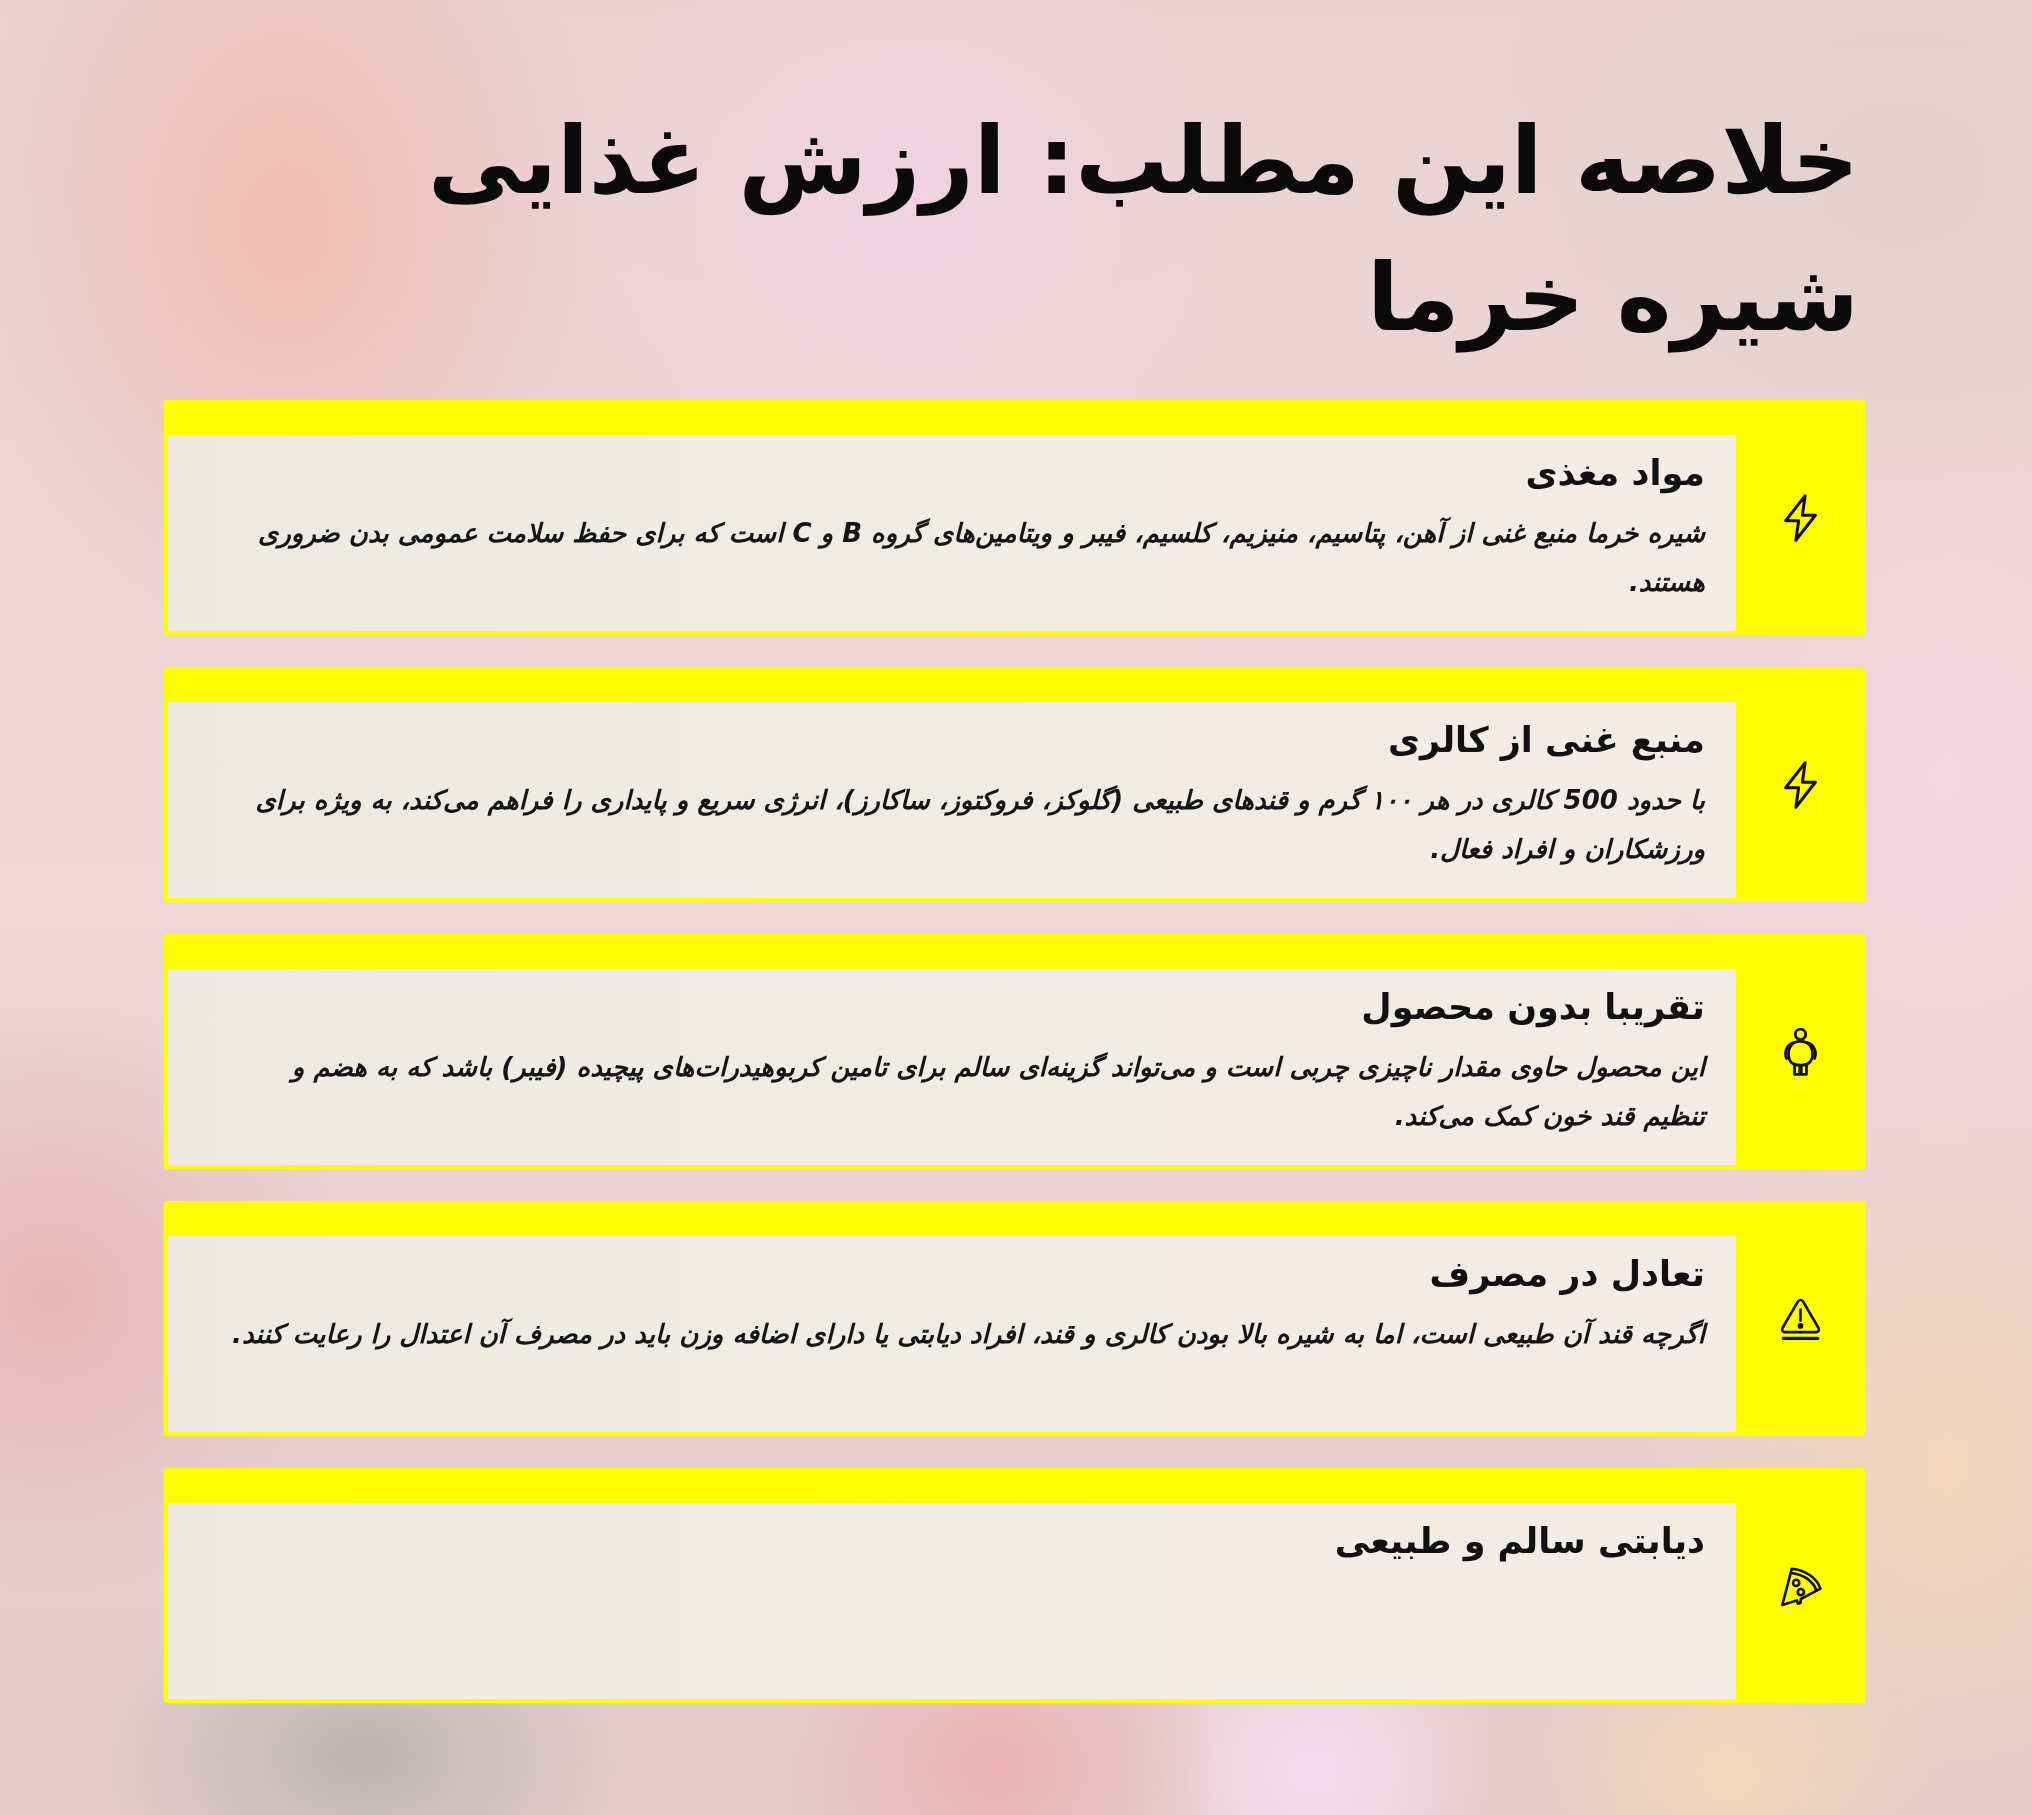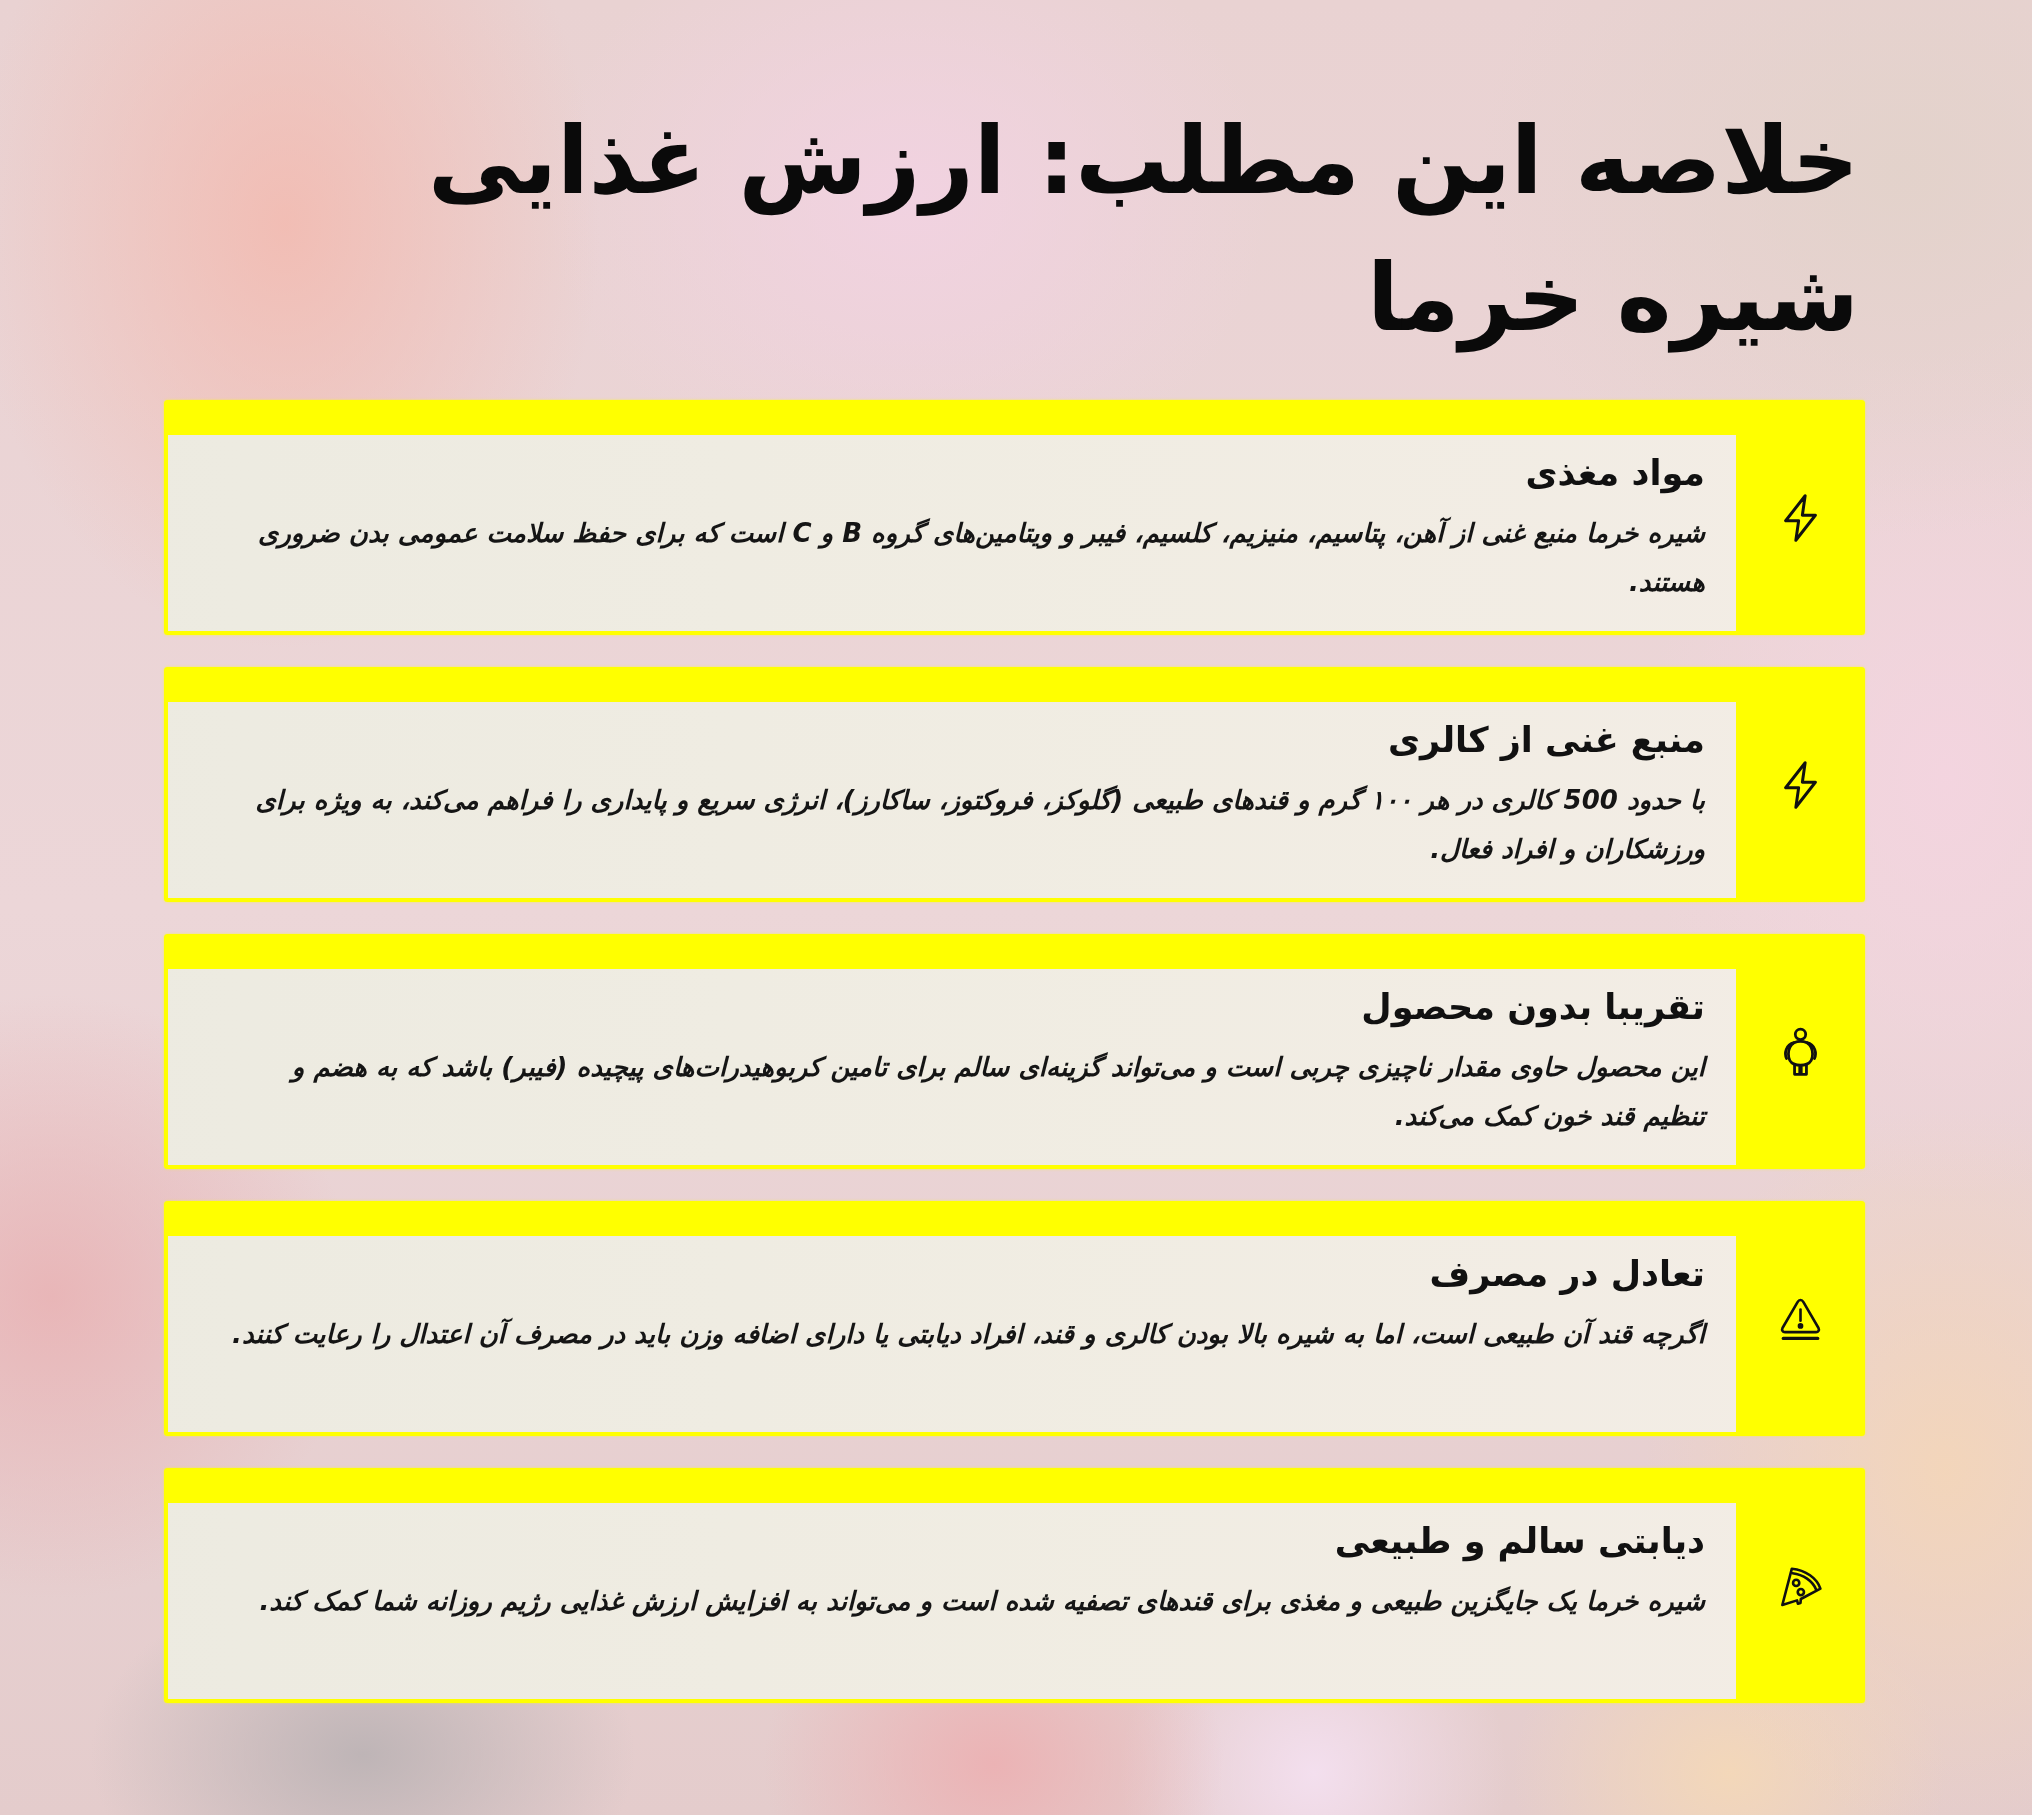--- a/index.html
+++ b/index.html
@@ -110,21 +110,20 @@
         <path d="M13 8.5 L13 15"></path>
         <circle cx="13" cy="18" r="0.9" fill="#111"></circle>
         <path d="M3 25.2 L23 25.2" stroke-width="1.8"></path>
       </svg>
     </div>
   </div>
 
   <div class="card">
     <div class="card-body">
       <h2 class="card-title">دیابتی سالم و طبیعی</h2>
-      <p class="card-text">شیره خرما یک جایگزین طبیعی و مغذی برای قندهای تصفیه شده است و می‌تواند به افزایش ارزش غذایی رژیم روزانه شما کمک کند.</p>
     </div>
     <div class="card-icon-panel">
       <svg viewBox="0 0 26 28" fill="none" stroke="#111" stroke-width="1.5" stroke-linejoin="round" stroke-linecap="round">
         <path d="M8 4 L2.5 25 L11 22.3 L11.5 24.2 L13 23.8 L13.2 21.5 L24.5 15.5 C22.5 9.5 16 4.8 8 4 Z"></path>
         <path d="M8.4 6.6 C14.6 7.4 20 11 22 16"></path>
         <circle cx="10.5" cy="12.2" r="1.8"></circle>
         <circle cx="13.2" cy="17.5" r="1.8"></circle>
       </svg>
     </div>
   </div>

